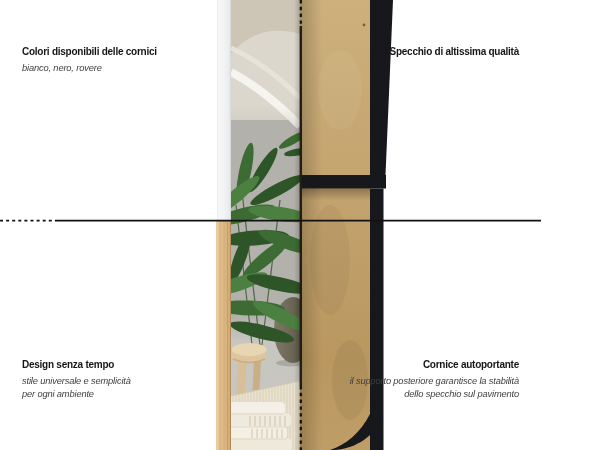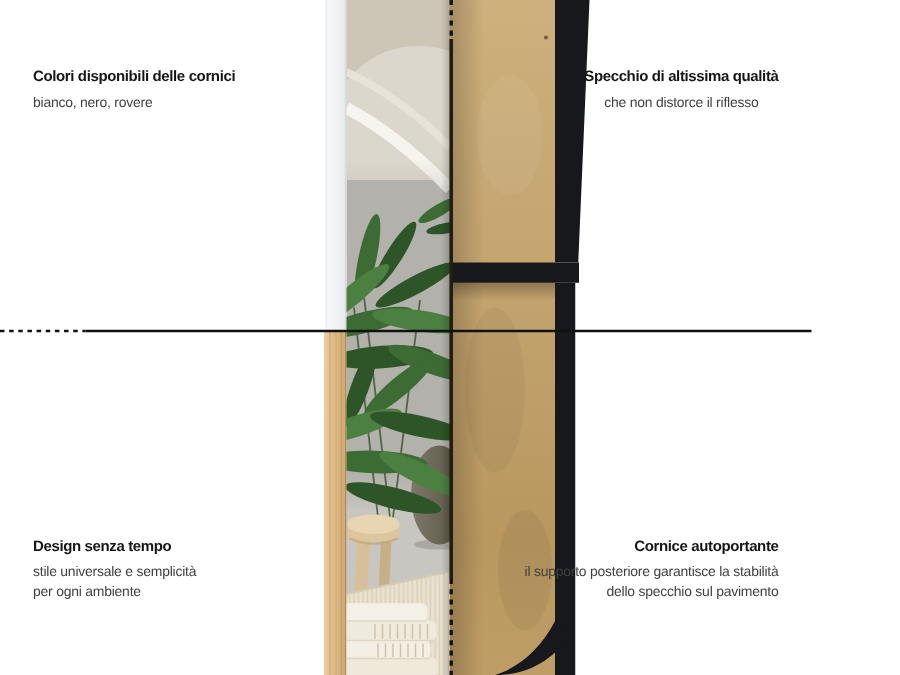--- a/index.html
+++ b/index.html
@@ -19,21 +19,21 @@
   .ann.tr { right:22px; top:46px;  text-align:center; }
   .ann.bl { left:22px;  top:359px; text-align:left;  }
   .ann.br { right:22px; top:359px; text-align:right; }
 
   .ann-title {
     font-weight:700; font-size:10px; line-height:12px;
     letter-spacing:-0.25px; color:var(--text-title, #161616);
     margin-bottom:4px; white-space:nowrap;
   }
   .ann-line {
-    font-size:9.3px; line-height:13px;
+    font-style:italic; font-size:9.3px; line-height:13px;
     letter-spacing:-0.15px; color:var(--text-subtitle, #3f3f3f);
     white-space:nowrap;
   }
 
   
   .frame-black-fill { fill:var(--frame-black, #17181c); }
   .guide { stroke:var(--guide-line, #111111); }
   .guide-h { stroke-width:1.7; }
   .guide-h.dashed { stroke-dasharray:3 3.1; }
   .guide-v { stroke-width:2.2; stroke-dasharray:3.4 3.4; }
@@ -231,21 +231,20 @@
     </g>
   </svg>
 
   <div class="ann tl">
     <div class="ann-title">Colori disponibili delle cornici</div>
     <div class="ann-line">bianco, nero, rovere</div>
   </div>
 
   <div class="ann tr">
     <div class="ann-title">Specchio di altissima qualità</div>
-    <div class="ann-line">che non distorce il riflesso</div>
   </div>
 
   <div class="ann bl">
     <div class="ann-title">Design senza tempo</div>
     <div class="ann-line">stile universale e semplicità</div>
     <div class="ann-line">per ogni ambiente</div>
   </div>
 
   <div class="ann br">
     <div class="ann-title">Cornice autoportante</div>

